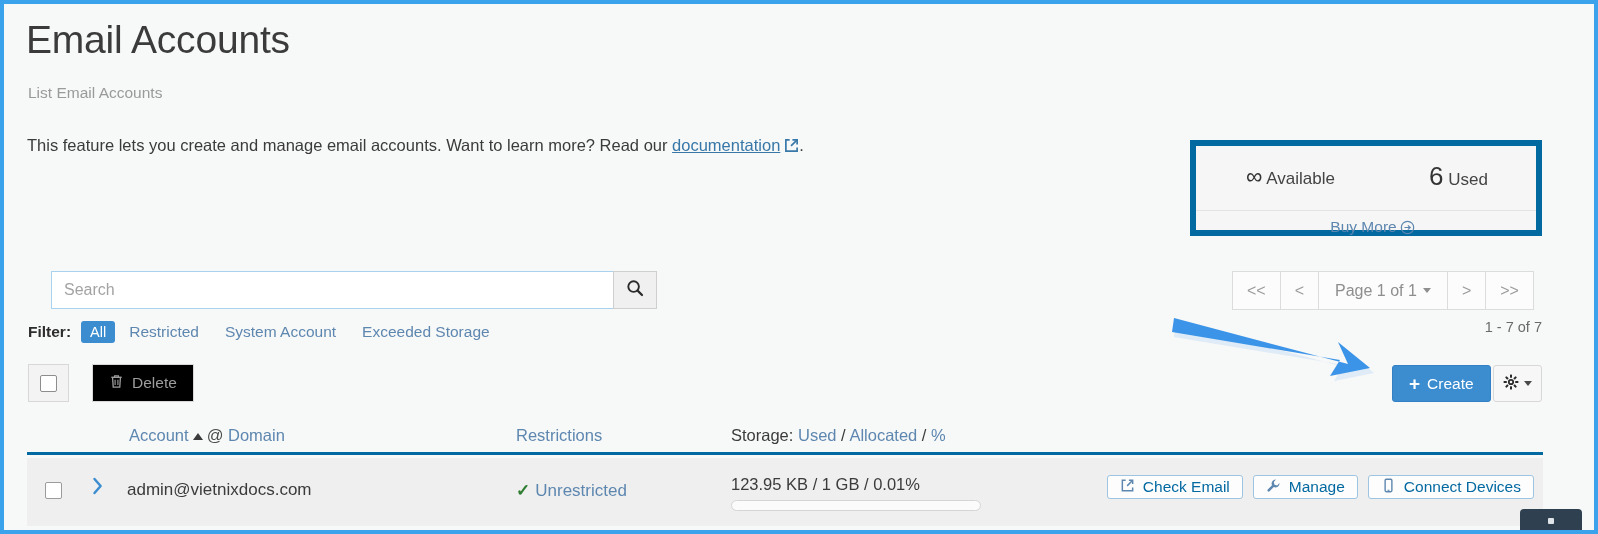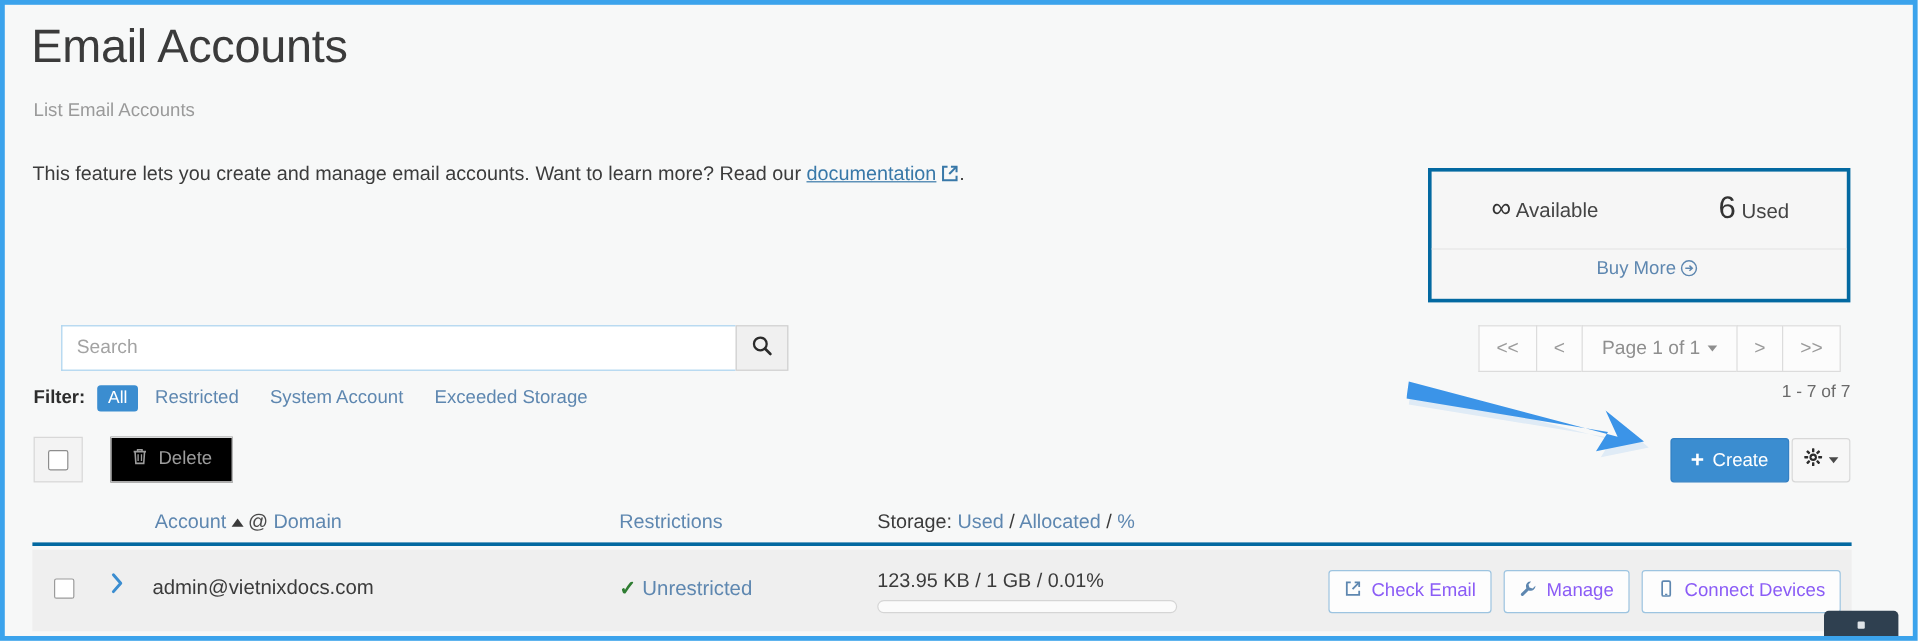--- a/index.html
+++ b/index.html
@@ -34,22 +34,22 @@
   }
   .intro a { color: #3878a8; text-decoration: underline; }
   .ext-icon {
     display: inline-block; vertical-align: -2px;
     margin-left: 4px; width: 15px; height: 15px;
   }
 
   
   .quota-box {
     position: absolute; left: 1186px; top: 136px;
-    width: 352px; height: 112px;
-    background: #f6f6f6; border: 3px solid #0369a1;
+    width: 352px; height: 96px;
+    background: #f6f6f6; border: 6px solid #0369a1;
   }
   .quota-top { position: relative; height: 64px; }
   .quota-avail {
     position: absolute; left: 50px; top: 17px;
     font-size: 17px; color: #444; white-space: nowrap;
   }
   .quota-avail .big { font-size: 23px; color: #333; }
   .quota-used {
     position: absolute; right: 48px; top: 15px;
     font-size: 17px; color: #444; white-space: nowrap;
@@ -219,24 +219,24 @@
     overflow: hidden;
   }
   .progress > i {
     display: block; height: 100%; background: #5bb75b;
   }
   .row-actions {
     position: absolute; right: 9px; top: 17px;
     display: flex; gap: 10px;
   }
   .act-btn {
-    height: 36px; padding: 0 12px;
+    height: 24px; padding: 0 12px;
     background: #fdfdfd; border: 1px solid #9dc4e0; border-radius: 3px;
     display: flex; align-items: center; gap: 8px;
-    color: #8b5cf6; font-size: 15.5px; cursor: pointer;
+    color: #0369a1; font-size: 15.5px; cursor: pointer;
     white-space: nowrap;
   }
 
   
   .arrow-anno {
     position: absolute; left: 1168px; top: 310px;
     width: 225px; height: 72px; pointer-events: none;
   }
 
   

